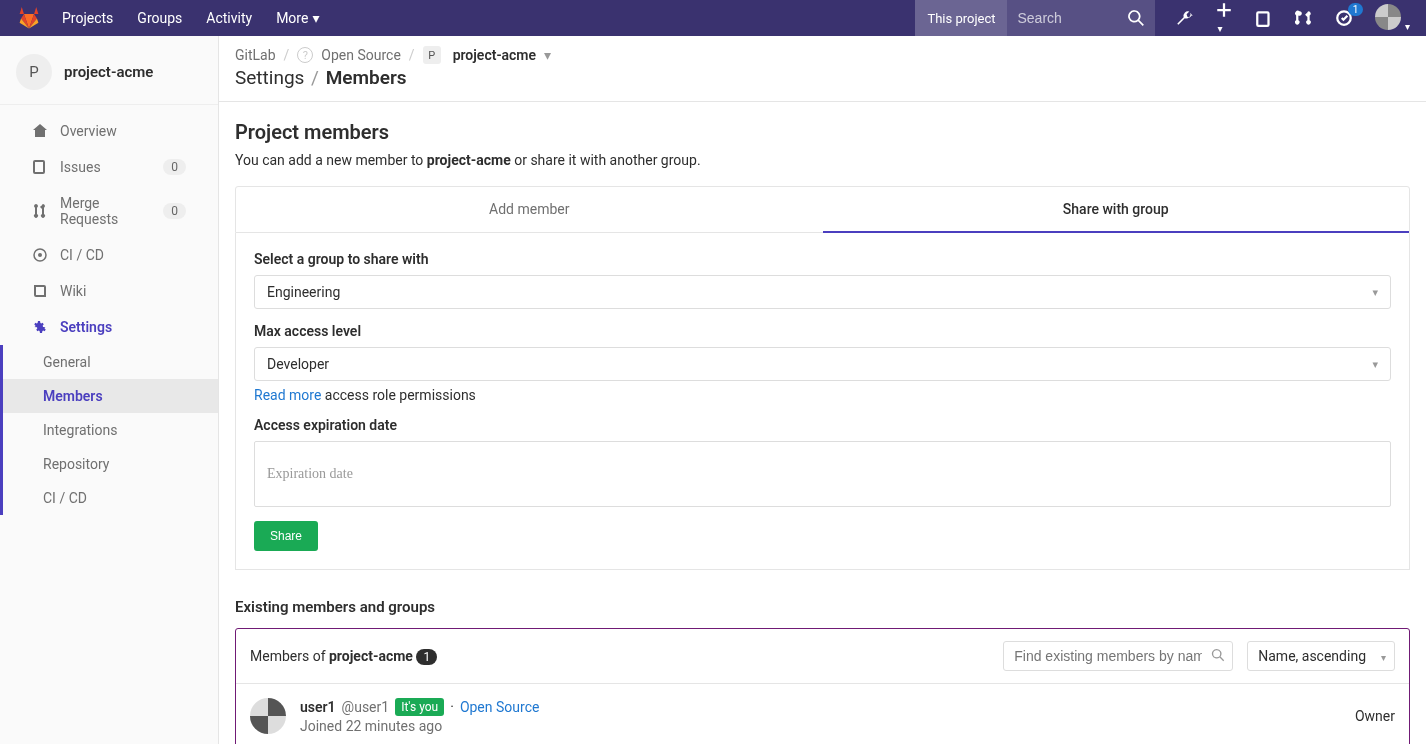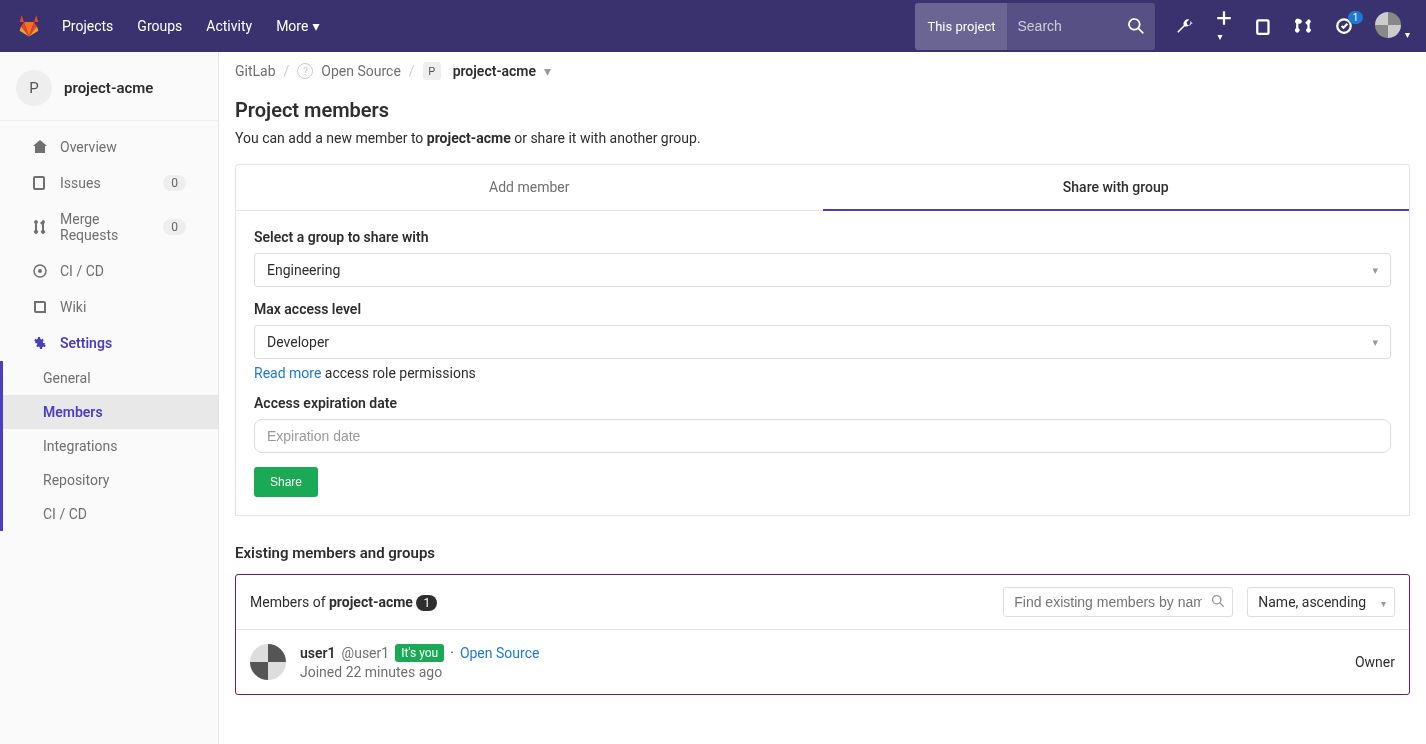--- a/index.html
+++ b/index.html
@@ -1,19 +1,19 @@
 <!DOCTYPE html>
 <html><head>
 <meta charset="utf-8">
 <style>
 * { box-sizing: border-box; margin: 0; padding: 0; }
 body { font-family: -apple-system, BlinkMacSystemFont, "Segoe UI", Roboto, "Helvetica Neue", sans-serif; font-size: 14px; color: #2e2e2e; background: #fff; }
 
 
-.topnav { height: 52px; background: #3a326f; display: flex; align-items: center; padding: 0 16px; color: #fff; }
+.topnav { height: 36px; background: #3a326f; display: flex; align-items: center; padding: 0 16px; color: #fff; }
 .logo { width: 26px; height: 26px; margin-right: 20px; }
 .topnav-links { display: flex; gap: 24px; align-items: center; }
 .topnav-link { color: #fff; font-size: 14px; cursor: pointer; display: flex; align-items: center; gap:4px; }
 .spacer { flex: 1; }
 .search-wrap { display: flex; align-items: center; background: rgba(255,255,255,.15); border-radius: 3px; overflow: hidden; }
 .search-scope { background: rgba(255,255,255,.12); padding: 16px 12px; font-size: 13px; }
 .search-input { background: transparent; border: none; padding: 8px 10px; color: #fff; width: 110px; font-size: 14px; outline: none; }
 .search-input::placeholder { color: rgba(255,255,255,.7); }
 .search-btn { padding: 6px 10px; }
 .top-icons { display: flex; align-items: center; gap: 22px; margin-left: 20px; }
@@ -56,21 +56,21 @@
 .tabs { display:flex; border:1px solid #e5e5e5; border-radius:3px 3px 0 0; }
 .tab { flex:1; text-align:center; padding:14px; color:#707070; cursor:pointer; }
 .tab.active { border-bottom:2px solid #4b3fbf; color:#2e2e2e; font-weight:500; margin-bottom:-1px; }
 
 .form { border:1px solid #e5e5e5; border-top:none; padding:18px; }
 .form-label { font-weight:600; margin-bottom:8px; display:block; }
 .form-select { display:flex; align-items:center; justify-content:space-between; border:1px solid #ddd; border-radius:3px; padding:8px 12px; margin-bottom:14px; cursor:pointer; background:#fff; }
 .form-select .chev { color:#999; font-size:11px; }
 .link { color:#1f78d1; }
 .hint { color:#2e2e2e; margin: -8px 0 14px; }
-.form-input { width:100%; border:1px solid #ddd; border-radius:8px; padding:8px 12px; font-size:14px; margin-bottom:14px; }
+.form-input { width:100%; border:1px solid #ddd; border-radius:2px; padding:24px 12px; font-size:14px; margin-bottom:14px;font-family:Liberation Serif, serif; }
 .form-input::placeholder { color:#999; }
 .btn-primary { background:#1aaa55; color:#fff; border:none; border-radius:3px; padding:8px 16px; font-size:12px; font-weight:500; cursor:pointer; }
 
 h2.section-title { font-size:15px; font-weight:600; margin: 28px 0 12px; }
 .panel { border:1px solid #701a75; border-radius:3px; }
 .panel-header { display:flex; align-items:center; padding:12px 14px; border-bottom:1px solid #e5e5e5; gap:6px; }
 .panel-header .title { flex:1; color:#2e2e2e; }
 .count-badge { background:#2e2e2e; color:#fff; border-radius:10px; padding:1px 7px; font-size:12px; }
 .search-members { border:1px solid #ddd; border-radius:3px; padding:6px 30px 6px 10px; width:230px; font-size:14px; position:relative; }
 .search-members-wrap { position:relative; margin-right:8px; }
@@ -212,20 +212,25 @@
     <div class="breadcrumbs">
       <span class="bc">GitLab</span>
       <span class="sep">/</span>
       <span class="qmark">?</span>
       <span class="bc">Open Source</span>
       <span class="sep">/</span>
       <span class="bc-pill">P</span>
       <span class="bc-strong">project-acme</span>
       <span style="color:#999;">▾</span>
     </div>
+    <div class="sub-breadcrumb">
+      <span>Settings</span>
+      <span class="sep">/</span>
+      <span class="current">Members</span>
+    </div>
 
     <div class="content">
       <h1 class="page-title">Project members</h1>
       <p class="page-sub">
         <span>You can add a new member to </span><strong>project-acme</strong><span> or share it with another group.</span>
       </p>
 
       <div class="tabs">
         <div class="tab">Add member</div>
         <div class="tab active">Share with group</div>

